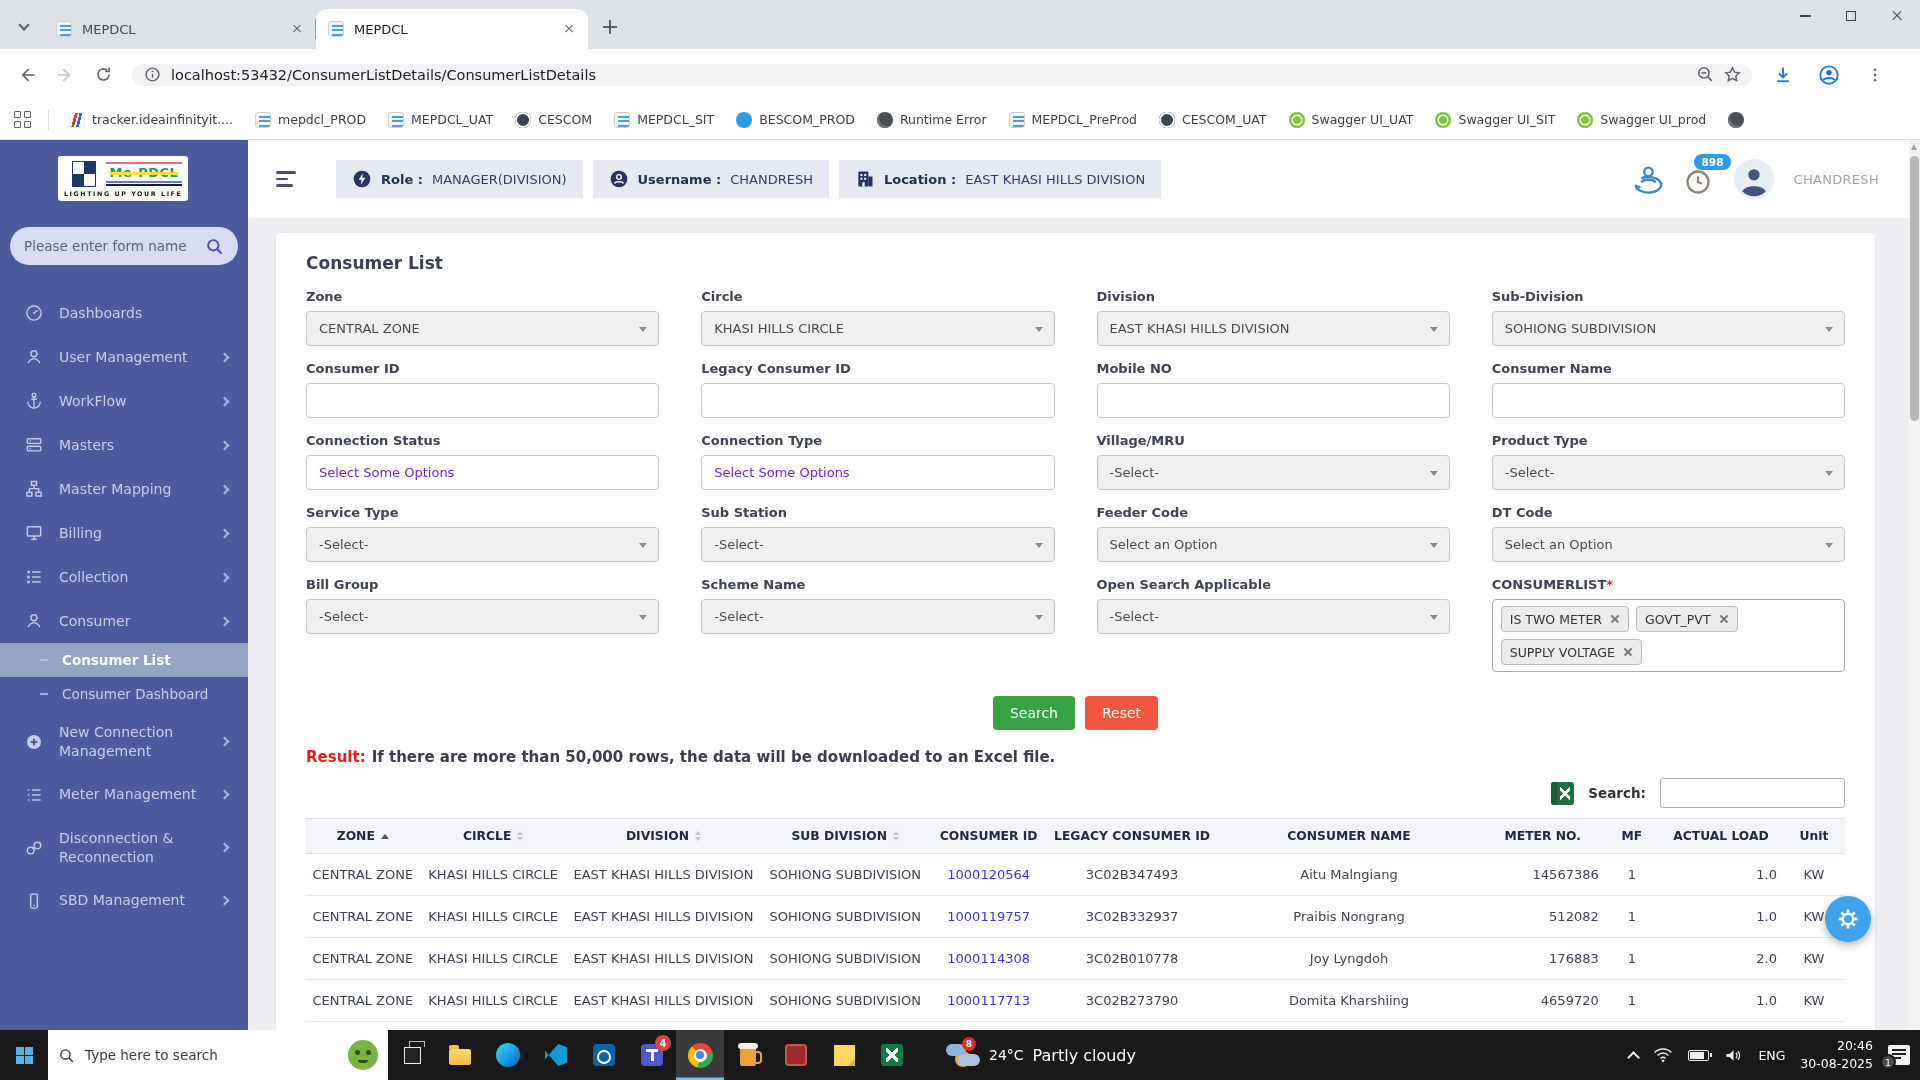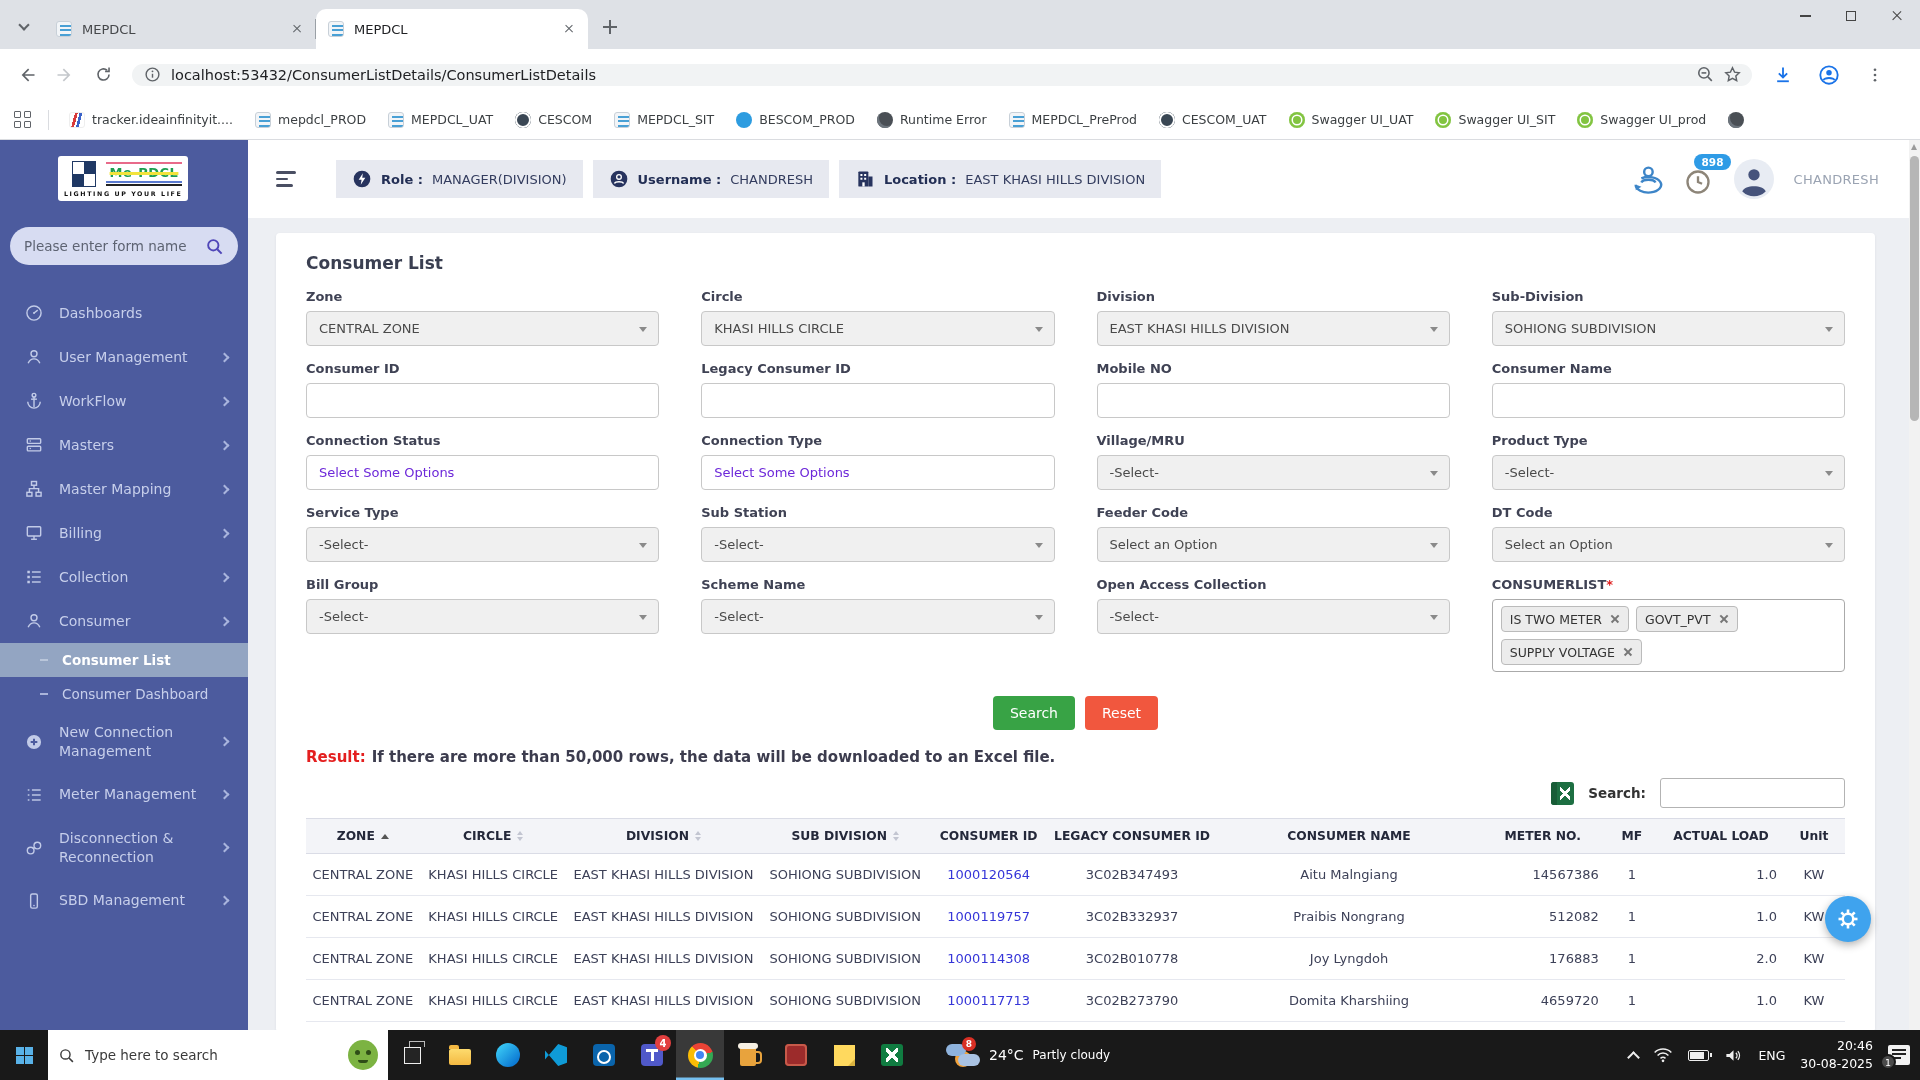--- a/index.html
+++ b/index.html
@@ -180,21 +180,21 @@
   .ic-excel { width:22px; height:22px; border-radius:3px; background:#107c41; position:relative; }
   .ic-excel::after { content:""; position:absolute; left:5px; top:4px; width:12px; height:14px;
     background:linear-gradient(45deg,transparent 42%,#fff 42% 58%,transparent 58%),linear-gradient(-45deg,transparent 42%,#fff 42% 58%,transparent 58%); }
 
   #tb-weather { display:flex; align-items:center; gap:9px; margin-left:22px; padding:0 8px; }
   .cloudwrap { position:relative; width:34px; height:26px; }
   .sun { position:absolute; left:9px; top:9px; width:16px; height:16px; border-radius:50%; background:#f2a33c; }
   .cloud1 { position:absolute; left:0; top:2px; width:20px; height:12px; border-radius:8px; background:#8fb3dd; }
   .cloud2 { position:absolute; left:12px; top:12px; width:22px; height:12px; border-radius:8px; background:#a9c2e2; }
   .wbadge { position:absolute; left:16px; top:-5px; width:14px; height:14px; border-radius:50%; background:#d93025; color:#fff; font-size:9px; font-weight:bold; display:flex; align-items:center; justify-content:center; }
-  #tb-weather .wtemp { font-size:14px; } #tb-weather .wtext { font-size:12px; }
+  #tb-weather .wtemp { font-size:14px; } #tb-weather .wtext { font-size:16px; }
   #tb-right { margin-left:auto; display:flex; align-items:center; gap:15px; padding-right:10px; }
   .chev-up { width:9px; height:9px; border-left:2px solid #eee; border-top:2px solid #eee; transform:rotate(45deg); margin-top:4px; }
   .ic-batt { width:21px; height:11px; border:1.5px solid #eee; border-radius:2px; position:relative; }
   .ic-batt::before { content:""; position:absolute; left:1px; top:1px; bottom:1px; width:14px; background:#eee; }
   .ic-batt::after { content:""; position:absolute; right:-4px; top:2.5px; width:2px; height:4px; background:#eee; }
   #tb-lang { font-size:12.5px; }
   #tb-clock { text-align:right; font-size:12.5px; line-height:1.45; }
   #tb-notif { position:relative; width:22px; height:20px; background:#f2f2f2; border-radius:2px; }
   #tb-notif div { position:absolute; left:4px; height:2px; background:#222; }
   #tb-notif div:nth-child(1){ top:4px; width:14px; } #tb-notif div:nth-child(2){ top:8px; width:14px; } #tb-notif div:nth-child(3){ top:12px; width:9px; }
@@ -684,21 +684,21 @@
             </div>
           </div>
           <div class="field">
             <div class="flabel">Scheme Name</div>
             <div class="ctrl gray">
               <span>-Select-</span>
               <div class="caret"></div>
             </div>
           </div>
           <div class="field">
-            <div class="flabel">Open Access Collection</div>
+            <div class="flabel">Open Search Applicable</div>
             <div class="ctrl gray">
               <span>-Select-</span>
               <div class="caret"></div>
             </div>
           </div>
           <div class="field">
             <div class="flabel">CONSUMERLIST<span class="req">*</span></div>
             <div class="chipbox">
               <span class="chip">
                 <span>IS TWO METER</span>

